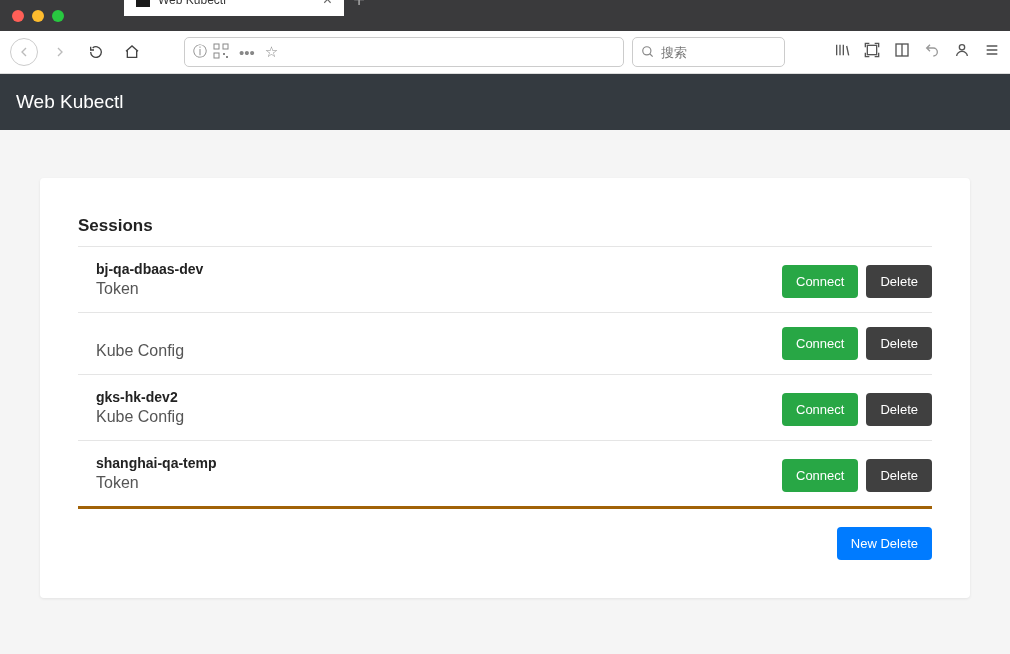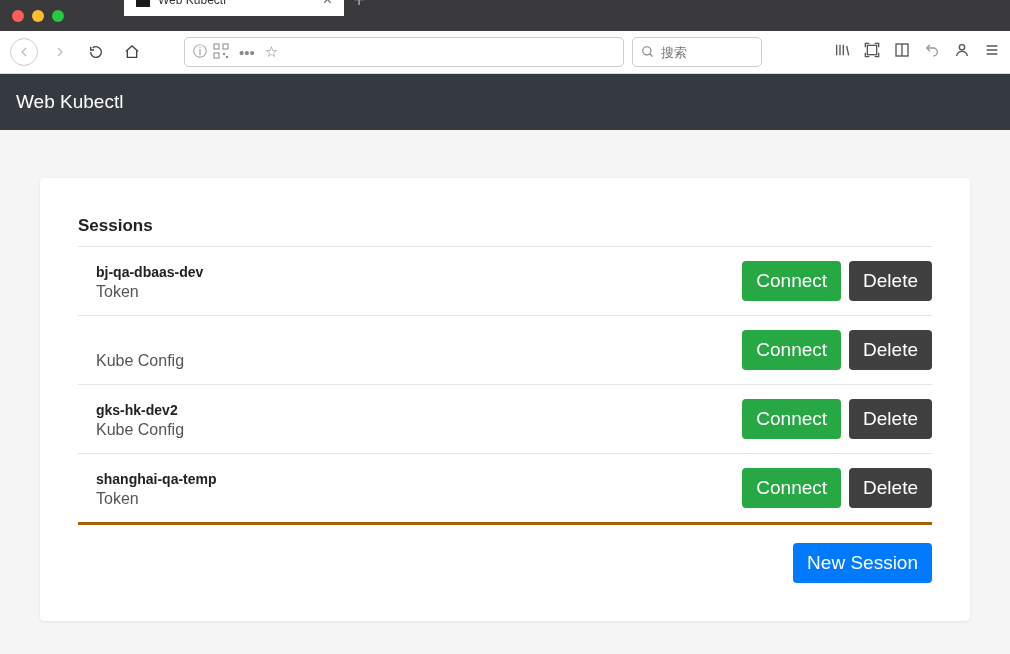--- a/index.html
+++ b/index.html
@@ -82,21 +82,21 @@
     }
     .addr-info-icon { color: #888; font-size: 14px; }
     .addr-url { font-size: 14px; color: #777; display: flex; align-items: center; flex:1;}
     .addr-host-hidden {
       background: #aaa; border-radius: 8px;
       width: 130px; height: 16px; display: inline-block;
     }
     .addr-port { color: #888; }
     .addr-right { display: flex; align-items: center; gap: 10px; color: #888; font-size: 15px; }
     .search-bar {
-      width: 130px;
+      width: 153px;
       display: flex;
       align-items: center;
       border: 1px solid #ccc;
       border-radius: 5px;
       height: 30px;
       padding: 0 8px;
       gap: 6px;
     }
     .search-bar input {
       border: none; outline: none; flex: 1; font-size: 13px; width: 100%;
@@ -137,21 +137,21 @@
     }
     .session-row:last-child { border-bottom: 3px solid #a16207; }
     .session-info { }
     .session-name { font-size: 14px; font-weight: 700; color: #222; }
     .session-type { font-size: 16px; color: #555; margin-top: 3px; }
     .session-actions { display: flex; gap: 8px; }
     .btn {
       border: none;
       border-radius: 4px;
       padding: 9px 14px;
-      font-size: 19px;
+      font-size: 13px;
       color: #fff;
       cursor: pointer;
       font-weight: 400;
     }
     .btn-connect { background: #28a745; }
     .btn-delete { background: #404040; }
     .btn-primary { background: #007bff; }
     .actions-footer { display: flex; justify-content: flex-end; margin-top: 18px; }
     .icon-svg { width: 16px; height: 16px; }
   </style>
@@ -302,16 +302,16 @@
             <div class="session-name">shanghai-qa-temp</div>
             <div class="session-type">Token</div>
           </div>
           <div class="session-actions">
             <button class="btn btn-connect">Connect</button>
             <button class="btn btn-delete">Delete</button>
           </div>
         </div>
       </div>
     <div class="actions-footer">
-      <button class="btn btn-primary">New Session</button>
+      <button class="btn btn-primary">New Delete</button>
     </div>
   </div>
 </div>
 
 </body></html>

